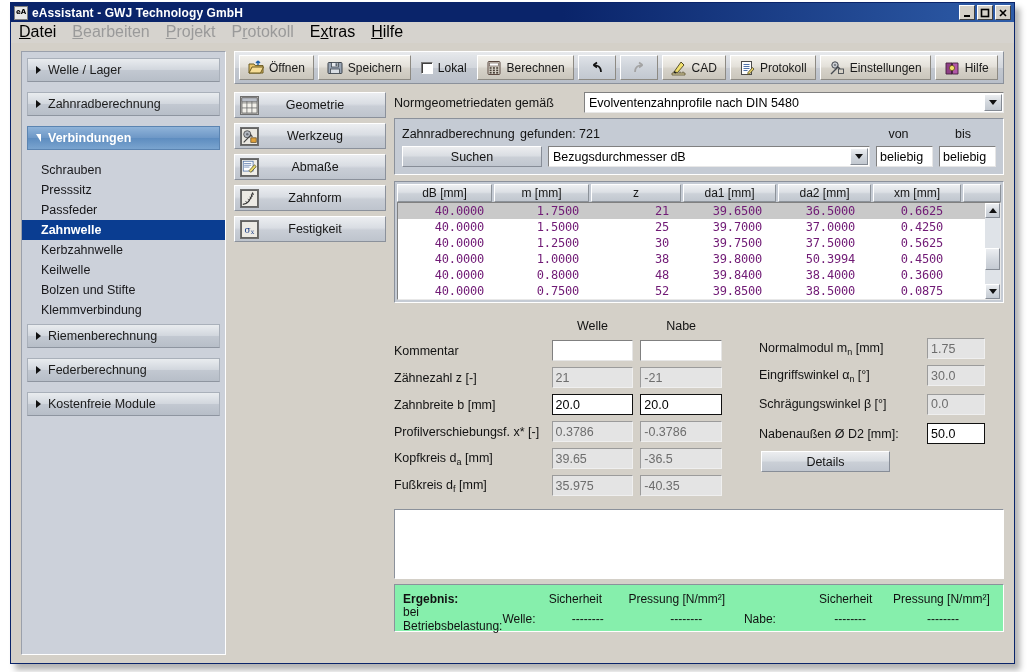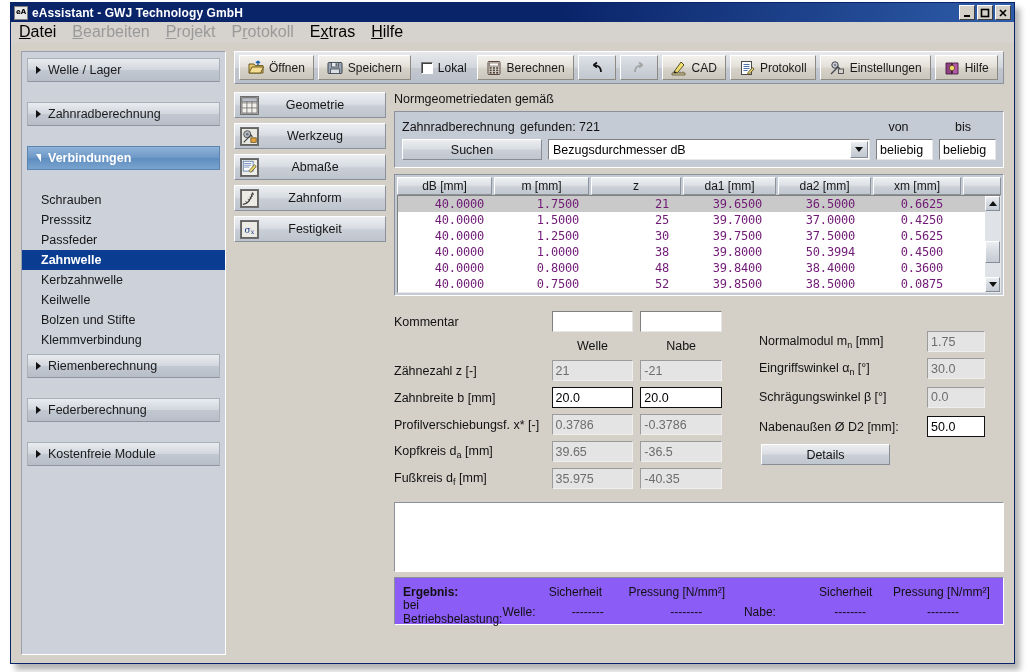--- a/index.html
+++ b/index.html
@@ -103,21 +103,21 @@
   }
   .nav-group {
     height: 24px;
     background: linear-gradient(to bottom, #e9ecef 0%, #d2d7de 48%, #c2c8d1 52%, #b7bec8 100%);
     border: 1px solid #a9b0ba;
     border-bottom: 1px solid #8e95a0;
     display: flex; align-items: center;
     padding-left: 8px;
     font-size: 12.5px;
     color: #1b1b1b;
-    margin-bottom: 20px;
+    margin-bottom: 10px;
     text-align: center;
   }
   .nav-group.active {
     background: linear-gradient(to bottom, #8fb3d9 0%, #6d97c6 50%, #5e8dc0 52%, #7aa4cf 100%);
     color: #ffffff;
     font-weight: bold;
     border-color: #5b84b1;
   }
   .nav-tri {
     width: 0; height: 0;
@@ -375,21 +375,21 @@
     margin-top: 10px;
     height: 70px;
     background: #ffffff;
     border: 1px solid;
     border-color: #8b919b #ffffff #ffffff #8b919b;
   }
   
   .resultbar {
     margin-top: 5px;
     height: 48px;
-    background: #8b5cf6;
+    background: #86efac;
     border: 1px solid;
     border-color: #8b919b #ffffff #ffffff #8b919b;
     padding: 4px 8px 0 8px;
     font-size: 12px;
     color: #111;
   }
   .res-line { display: flex; align-items: center; height: 20px; }
   .b { font-weight: bold; }
 </style>
 </head>
@@ -623,20 +623,26 @@
               <text x="11" y="15" font-family="DejaVu Serif, serif" font-size="7" fill="#1d3f86">x</text>
             </svg>
             <span class="tab-label">Festigkeit</span>
           </div>
         </div>
 
         <div class="panel">
 
           <div class="row" style="margin-top:2px;">
             <div class="lbl" style="width:190px">Normgeometriedaten gemäß</div>
+            <div class="combo" style="flex:1">
+              <span>Evolventenzahnprofile nach DIN 5480</span>
+              <span class="arrow">
+                    <span class="tri-dn"></span>
+                  </span>
+            </div>
           </div>
 
           <div class="groupbox">
             <div class="row" style="height:19px">
               <div class="lbl" style="width:118px">Zahnradberechnung</div>
               <div class="lbl" style="flex:1">gefunden: 721</div>
               <div class="lbl" style="width:63px;text-align:center">von</div>
               <div class="lbl" style="width:66px;text-align:center">bis</div>
             </div>
             <div class="row" style="margin-top:3px;gap:6px;">
@@ -728,38 +734,38 @@
                 </div>
                 <div class="sb-btn">
                       <span class="tri-dn2"></span>
                     </div>
               </div>
             </div>
           </div>
 
           <div class="form">
             <div class="form-left">
-              <div class="frow">
-                <div class="flabel">Kommentar</div>
-                <div class="fcell">
-                      <div class="txt">
-                        <span></span>
-                      </div>
-                    </div>
-                <div class="fcell">
-                      <div class="txt">
-                        <span></span>
-                      </div>
-                    </div>
-              </div>
-
               <div class="frow" style="height:22px">
                 <div class="flabel"></div>
                 <div class="colhead">Welle</div>
                 <div class="colhead">Nabe</div>
+              </div>
+
+              <div class="frow">
+                <div class="flabel">Kommentar</div>
+                <div class="fcell">
+                      <div class="txt">
+                        <span></span>
+                      </div>
+                    </div>
+                <div class="fcell">
+                      <div class="txt">
+                        <span></span>
+                      </div>
+                    </div>
               </div>
 
               <div class="frow">
                 <div class="flabel">Zähnezahl z [-]</div>
                 <div class="fcell">
                       <div class="txt ro">
                         <span>21</span>
                       </div>
                     </div>
                 <div class="fcell">

